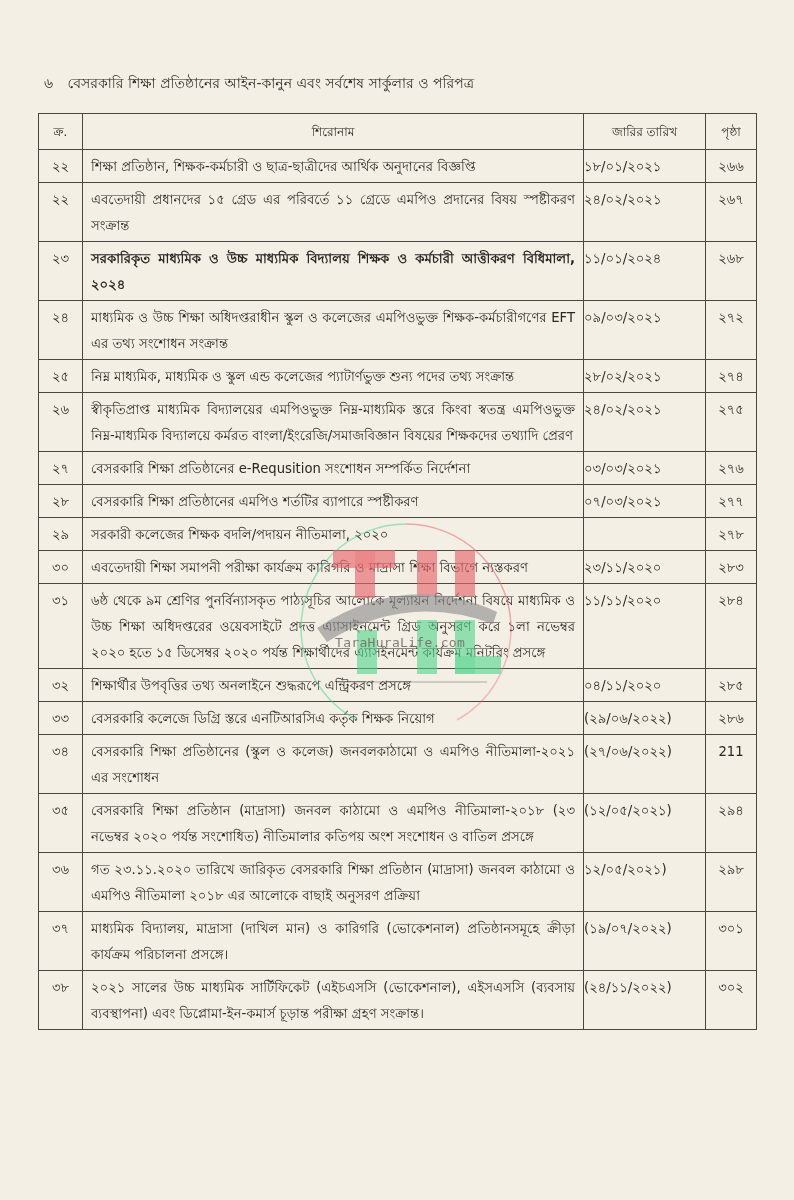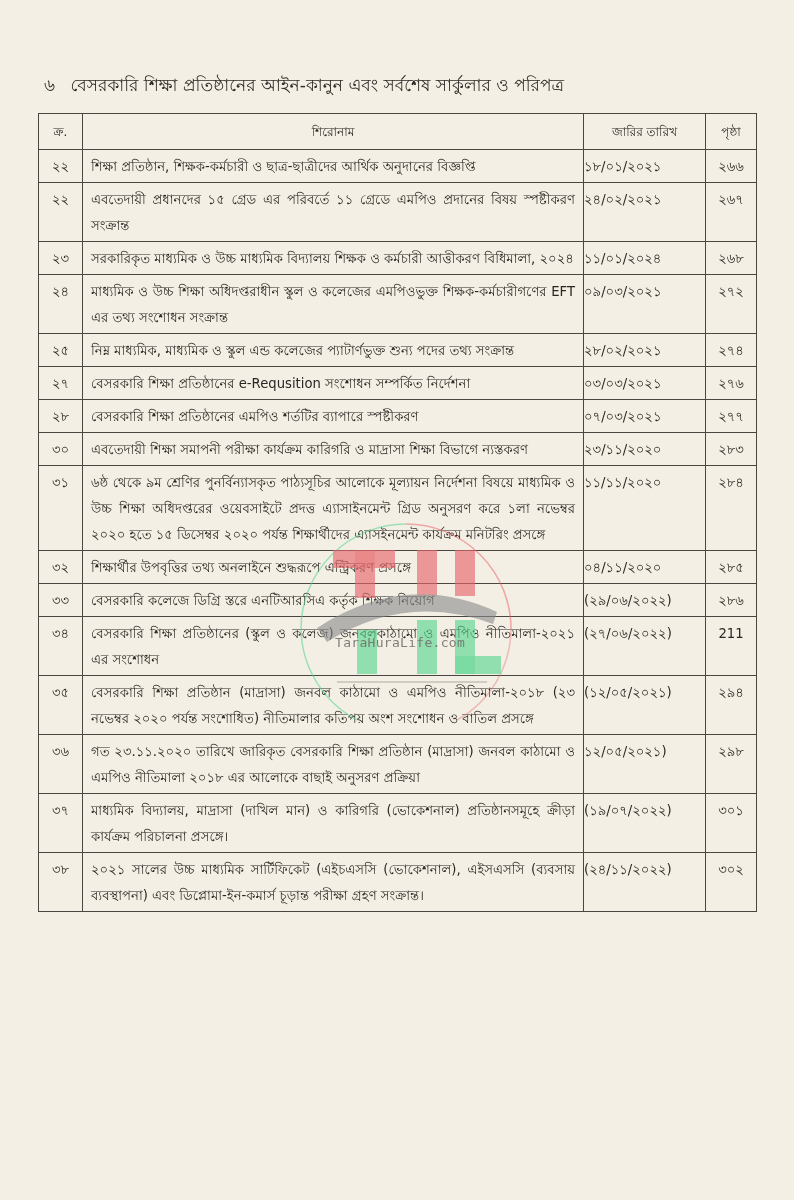--- a/index.html
+++ b/index.html
@@ -5,21 +5,21 @@
   html, body { margin: 0; padding: 0; }
   body {
     width: 794px; height: 1200px; overflow: hidden;
     background: #f3efe4;
     font-family: "DejaVu Sans", "Liberation Sans", sans-serif;
     color: #2a2622;
     position: relative;
   }
   .page-header {
     position: absolute; left: 44px; top: 72px;
-    font-size: 17px; color: #2e2a26; white-space: nowrap;
+    font-size: 14px; color: #2e2a26; white-space: nowrap;
   }
   .page-header .pnum { margin-right: 10px; }
   table.toc {
     position: absolute; left: 38px; top: 113px;
     width: 718px; border-collapse: collapse;
     table-layout: fixed;
   }
   table.toc td, table.toc th {
     border: 1.3px solid #4a4540;
     font-weight: normal;
@@ -30,21 +30,21 @@
   table.toc th {
     font-size: 12px; height: 33px; vertical-align: middle;
     text-align: center; line-height: 20px;
   }
   col.c-num { width: 44px; }
   col.c-title { width: 501px; }
   col.c-date { width: 122px; }
   col.c-page { width: 51px; }
   td.num { text-align: center; padding: 4px 4px 2px; }
   td.title { padding: 4px 8px 2px 8px; text-align: justify; }
-  td.title.bold { font-weight: normal; margin-left: 14px; }
+  td.title.bold { font-weight: bold; margin-left: 14px; }
   td.date { padding: 4px 0 2px; }
   td.page { text-align: center; padding: 4px 0 2px; }
   .watermark {
     position: absolute; left: 297px; top: 520px;
     width: 218px; height: 218px; pointer-events: none;
     opacity: 0.75;
   }
   .wm-text {
     position: absolute; left: 335px; top: 635px;
     font-family: "DejaVu Sans Mono", monospace;
@@ -100,30 +100,42 @@
         <td class="date">০৯/০৩/২০২১</td>
         <td class="page">২৭২</td>
       </tr>
       <tr>
         <td class="num">২৫</td>
         <td class="title">নিম্ন মাধ্যমিক, মাধ্যমিক ও স্কুল এন্ড কলেজের প্যাটার্ণভুক্ত শুন্য পদের তথ্য সংক্রান্ত</td>
         <td class="date">২৮/০২/২০২১</td>
         <td class="page">২৭৪</td>
       </tr>
       <tr>
+        <td class="num">২৬</td>
+        <td class="title">স্বীকৃতিপ্রাপ্ত মাধ্যমিক বিদ্যালয়ের এমপিওভুক্ত নিম্ন-মাধ্যমিক স্তরে কিংবা স্বতন্ত্র এমপিওভুক্ত নিম্ন-মাধ্যমিক বিদ্যালয়ে কর্মরত বাংলা/ইংরেজি/সমাজবিজ্ঞান বিষয়ের শিক্ষকদের তথ্যাদি প্রেরণ</td>
+        <td class="date">২৪/০২/২০২১</td>
+        <td class="page">২৭৫</td>
+      </tr>
+      <tr>
         <td class="num">২৭</td>
         <td class="title">বেসরকারি শিক্ষা প্রতিষ্ঠানের e-Requsition সংশোধন সম্পর্কিত নির্দেশনা</td>
         <td class="date">০৩/০৩/২০২১</td>
         <td class="page">২৭৬</td>
       </tr>
       <tr>
         <td class="num">২৮</td>
         <td class="title">বেসরকারি শিক্ষা প্রতিষ্ঠানের এমপিও শর্তটির ব্যাপারে স্পষ্টীকরণ</td>
         <td class="date">০৭/০৩/২০২১</td>
         <td class="page">২৭৭</td>
+      </tr>
+      <tr>
+        <td class="num">২৯</td>
+        <td class="title">সরকারী কলেজের শিক্ষক বদলি/পদায়ন নীতিমালা, ২০২০</td>
+        <td class="date"></td>
+        <td class="page">২৭৮</td>
       </tr>
       <tr>
         <td class="num">৩০</td>
         <td class="title">এবতেদায়ী শিক্ষা সমাপনী পরীক্ষা কার্যক্রম কারিগরি ও মাদ্রাসা শিক্ষা বিভাগে ন্যস্তকরণ</td>
         <td class="date">২৩/১১/২০২০</td>
         <td class="page">২৮৩</td>
       </tr>
       <tr>
         <td class="num">৩১</td>
         <td class="title">৬ষ্ঠ থেকে ৯ম শ্রেণির পুনর্বিন্যাসকৃত পাঠ্যসূচির আলোকে মূল্যায়ন নির্দেশনা বিষয়ে মাধ্যমিক ও উচ্চ শিক্ষা অধিদপ্তরের ওয়েবসাইটে প্রদত্ত এ্যাসাইনমেন্ট গ্রিড অনুসরণ করে ১লা নভেম্বর ২০২০ হতে ১৫ ডিসেম্বর ২০২০ পর্যন্ত শিক্ষার্থীদের এ্যাসইনমেন্ট কার্যক্রম মনিটরিং প্রসঙ্গে</td>

